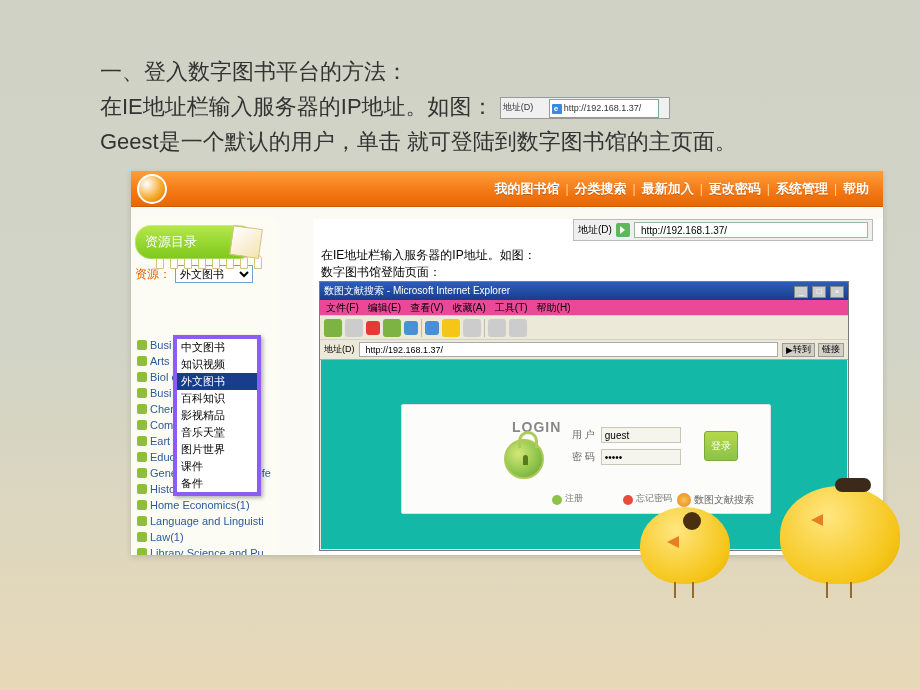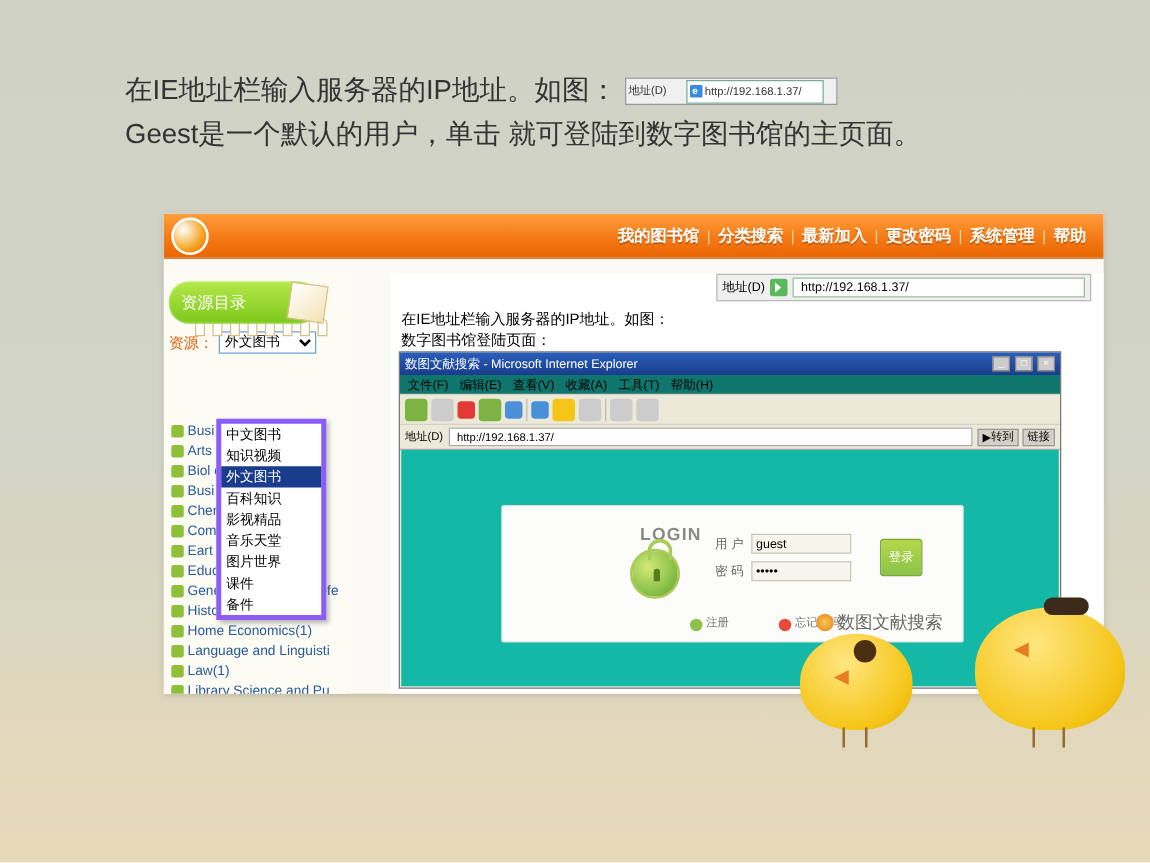--- a/index.html
+++ b/index.html
@@ -202,21 +202,21 @@
       color: #fff;
       font-size: 10px;
       display: flex;
       align-items: center;
       padding: 0 4px;
       justify-content: space-between;
     }
     .ie-title .winbtns span { display: inline-block; width: 14px; height: 12px; background: #ccc; border: 1px solid #888; margin-left: 1px; font-size: 8px; text-align: center; line-height: 10px; cursor: pointer; }
     .ie-menu {
       height: 16px;
-      background: #0f766e;
+      background: #ec4899;
       font-size: 10px;
       display: flex;
       gap: 9px;
       padding: 1px 6px;
       border-bottom: 1px solid #d4d0c8;
     }
     .ie-menu span { cursor: pointer; }
     .ie-toolbar {
       height: 24px;
       background: #ece9d8;
@@ -326,21 +326,21 @@
       color: #777;
     }
     .login-links .lnk { display: flex; align-items: flex-end; gap: 3px; cursor: pointer; }
     .login-links .dot { width: 10px; height: 10px; border-radius: 50%; }
     .login-links .dot.g { background: #8bc34a; }
     .login-links .dot.r { background: #e74c3c; }
     .brand-logo {
       position: absolute;
       bottom: 6px;
       right: 16px;
-      font-size: 14px;
+      font-size: 10px;
       color: #666;
       display: flex;
       align-items: center;
       gap: 3px;
     }
     .brand-logo .bico { width: 14px; height: 14px; border-radius: 50%; background: radial-gradient(#f9c74f, #e67e22); }
 
     .chick {
       position: absolute;
       width: 90px;
@@ -364,20 +364,21 @@
       height: 14px;
       display: flex;
       gap: 6px;
     }
     .spiral-top span { width: 8px; height: 14px; border: 1px solid #d6c080; border-radius: 4px 4px 0 0; background: #fff; }
   </style>
 </head>
 <body>
 
 <div class="slide-text">
+  <div>一、登入数字图书平台的方法：</div>
   <div>
     <span>在IE地址栏输入服务器的IP地址。如图：</span>
     <span class="addr-inline">
       <span class="lbl">地址(D)</span>
       <span class="urlbox">
           <span class="eicon"></span>
           <span>http://192.168.1.37/</span>
         </span>
     </span>
   </div>

